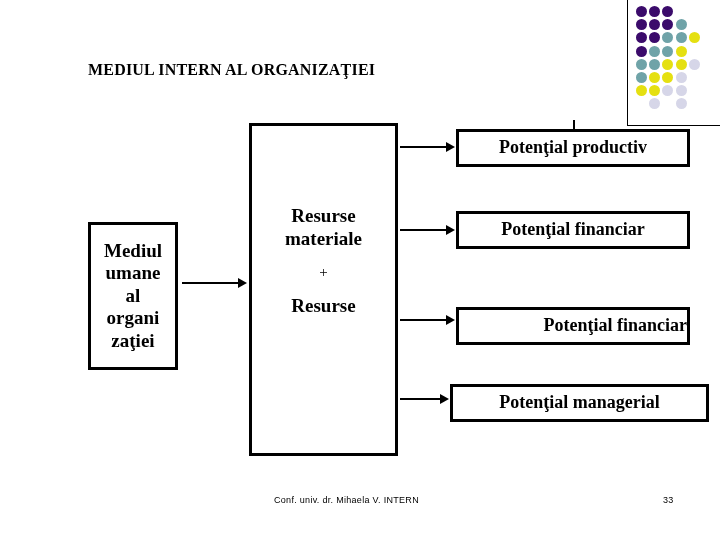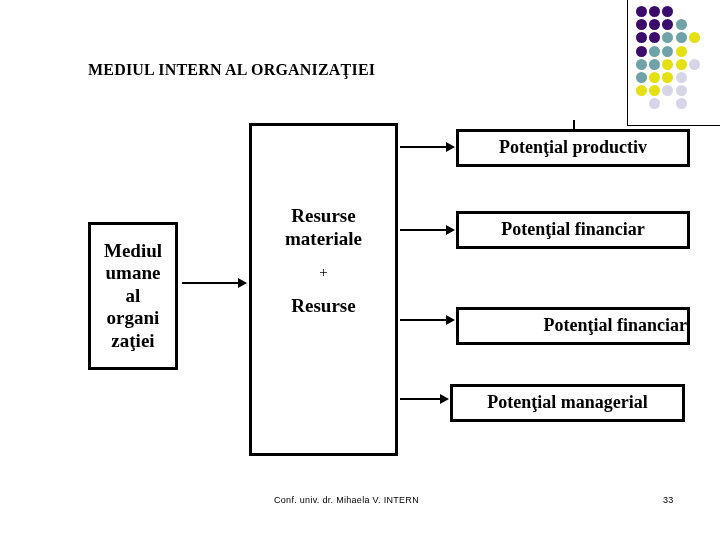--- a/index.html
+++ b/index.html
@@ -103,21 +103,21 @@
 
   .box-right {
     left: 456px;
     width: 234px;
     height: 38px;
     font-size: 18px;
   }
   #box-productiv  { top: 129px; }
   #box-comercial  { top: 211px; }
   #box-financiar  { top: 307px; justify-content: flex-end; }
-  #box-managerial { left: 450px; top: 384px; width: 235px; }
+  #box-managerial { left: 450px; top: 384px; width: 259px; }
 
   
   .hline {
     position: absolute;
     height: 2px;
     background: #000000;
   }
   .vstub {
     position: absolute;
     width: 2px;

